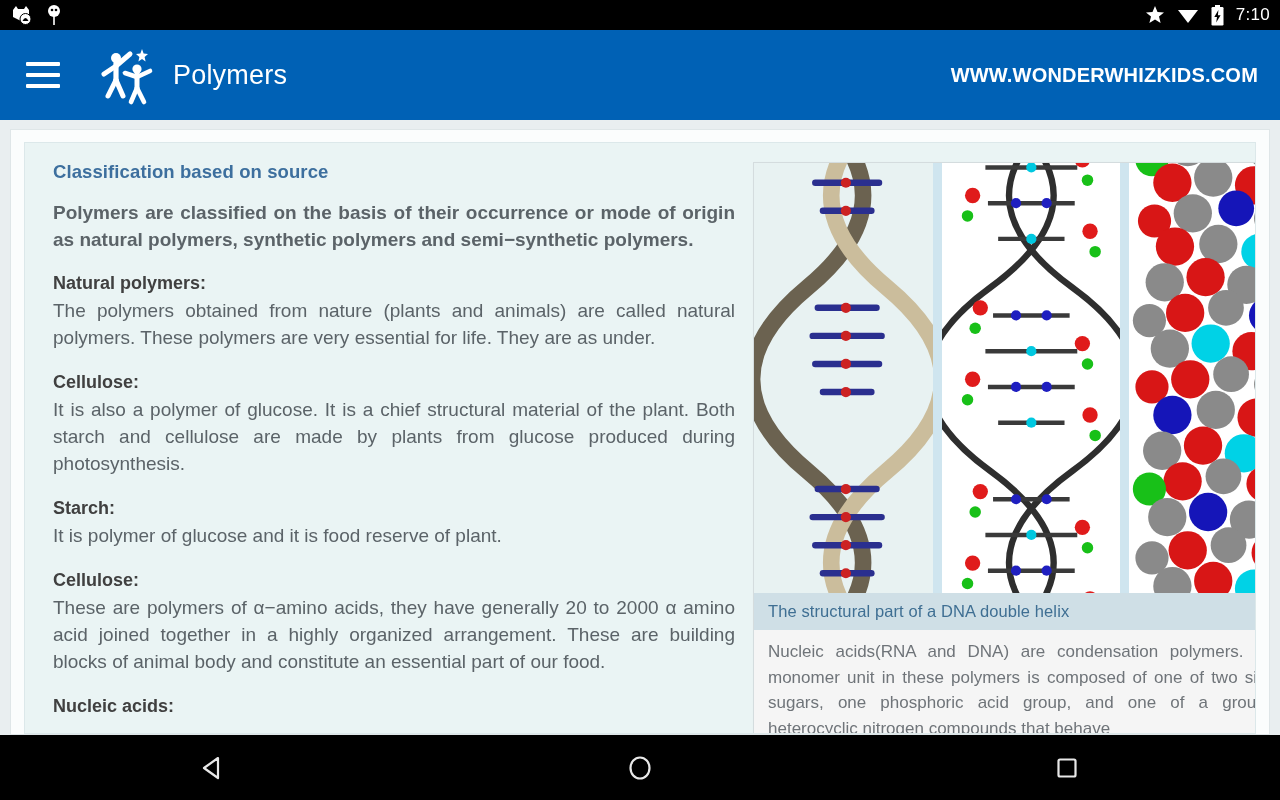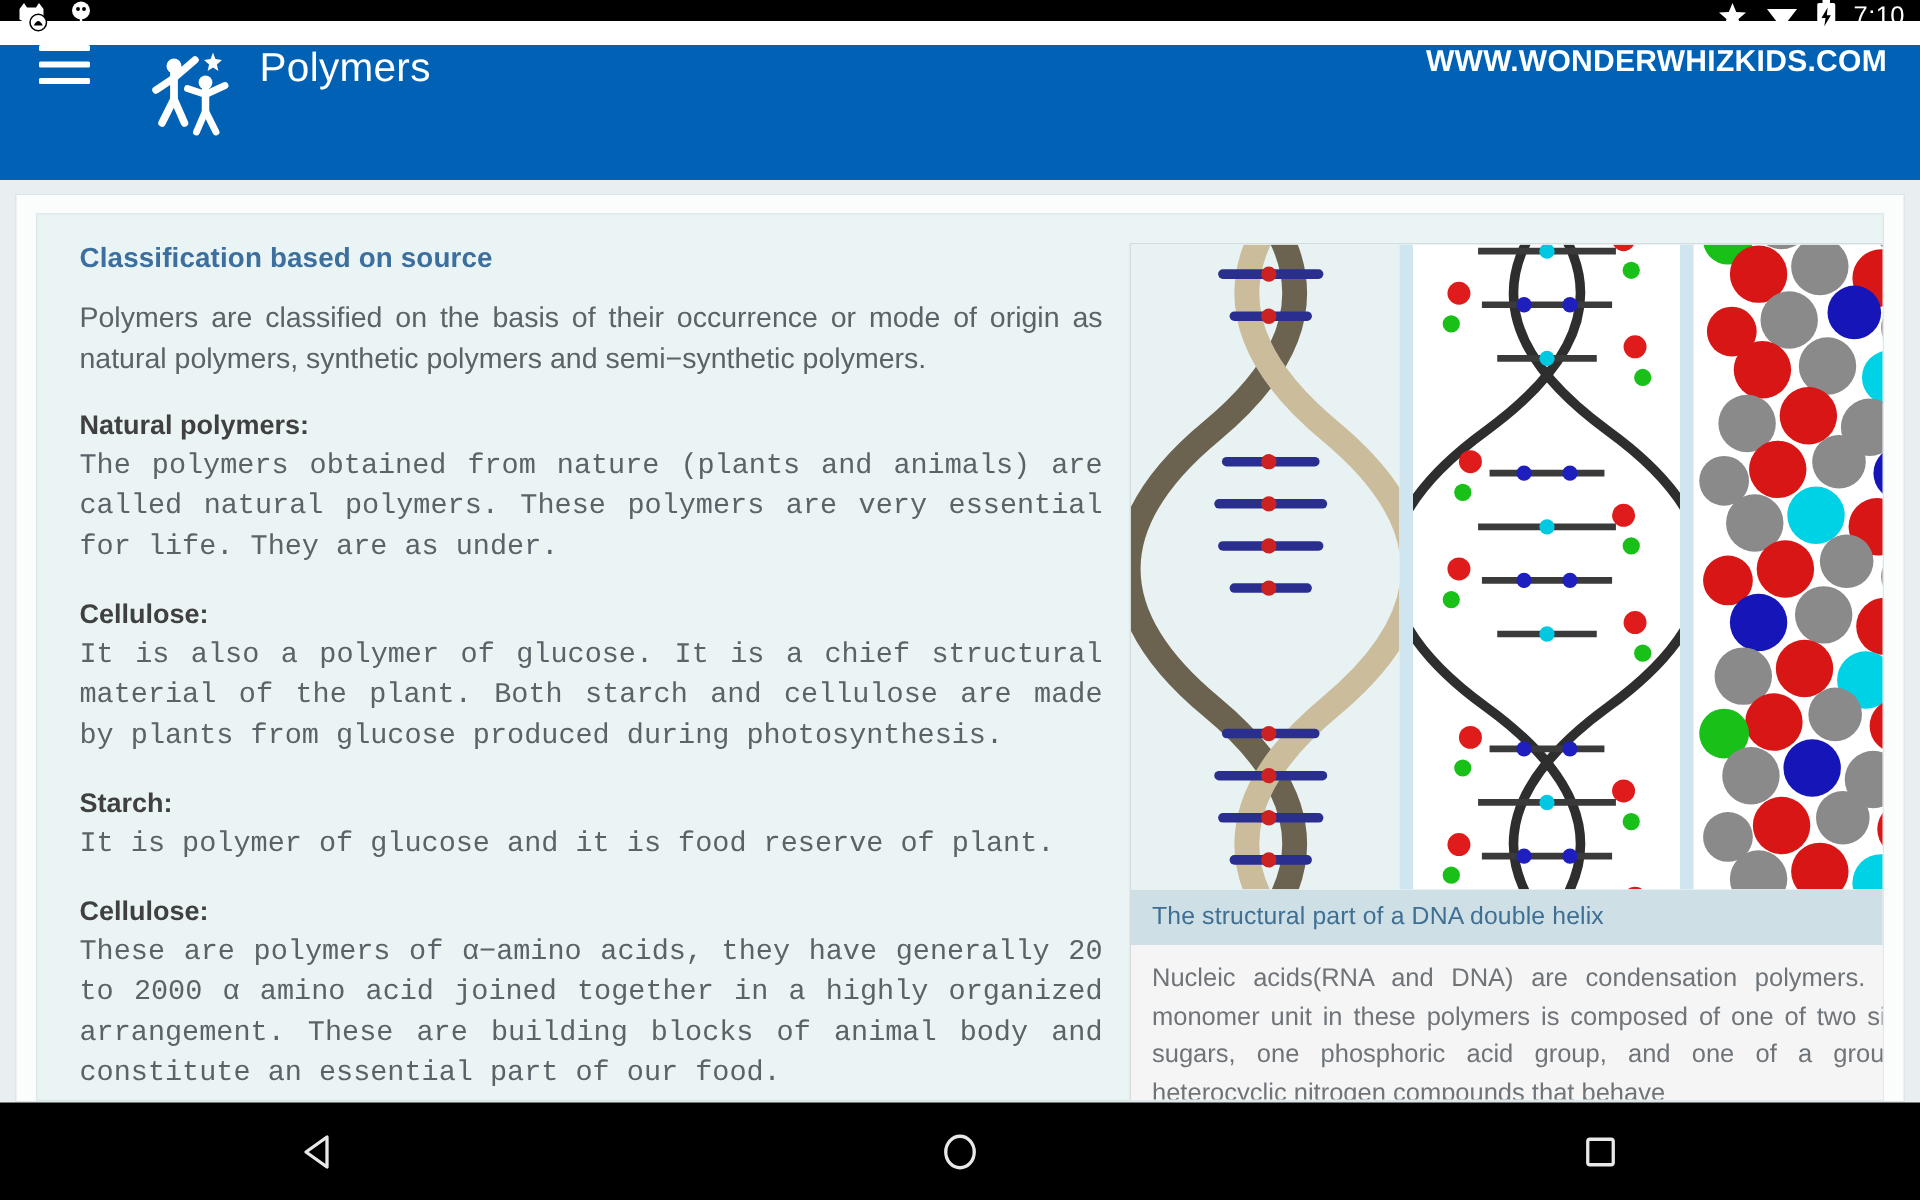--- a/index.html
+++ b/index.html
@@ -9,24 +9,24 @@
     height: 800px;
     overflow: hidden;
     font-family: "Liberation Sans", sans-serif;
     background: #ffffff;
   }
 
   
   .status-bar {
     position: absolute;
     top: 0; left: 0;
-    width: 1280px; height: 14px;
+    width: 1280px; height: 30px;
     background: #000000;
     display: flex;
-    align-items: flex-start;
+    align-items: center;
     padding: 0 10px;
   }
   .status-left { display: flex; align-items: center; gap: 14px; }
   .status-right {
     margin-left: auto;
     display: flex;
     align-items: center;
     gap: 12px;
   }
   .status-time {
@@ -37,21 +37,21 @@
   }
   .notif-icon { display: block; }
 
   
   .app-bar {
     position: absolute;
     top: 30px; left: 0;
     width: 1280px; height: 90px;
     background: #0061b5;
     display: flex;
-    align-items: flex-start;
+    align-items: center;
     padding: 0 12px 0 26px;
   }
   .hamburger {
     width: 34px; height: 26px;
     display: flex;
     flex-direction: column;
     justify-content: space-between;
     cursor: pointer;
     flex: none;
   }
@@ -123,34 +123,34 @@
     font-weight: bold;
     margin-bottom: 16px;
     letter-spacing: 0.1px;
   }
   .para {
     color: #5b6368;
     font-size: 19px;
     line-height: 27px;
     text-align: justify;
     margin-bottom: 20px;
+    font-weight: bold;
   }
   .sub-heading {
     color: #404040;
     font-size: 18px;
     font-weight: bold;
     margin-bottom: 3px;
   }
   .para-tight {
     color: #5b6368;
     font-size: 19px;
     line-height: 27px;
     text-align: justify;
     margin-bottom: 21px;
-    font-family: Liberation Mono, monospace;
   }
 
   
   .fig-col {
     flex: 1;
     min-width: 0;
     padding-top: 1px;
   }
   .fig-frame {
     border: 1px solid #d4dcde;

